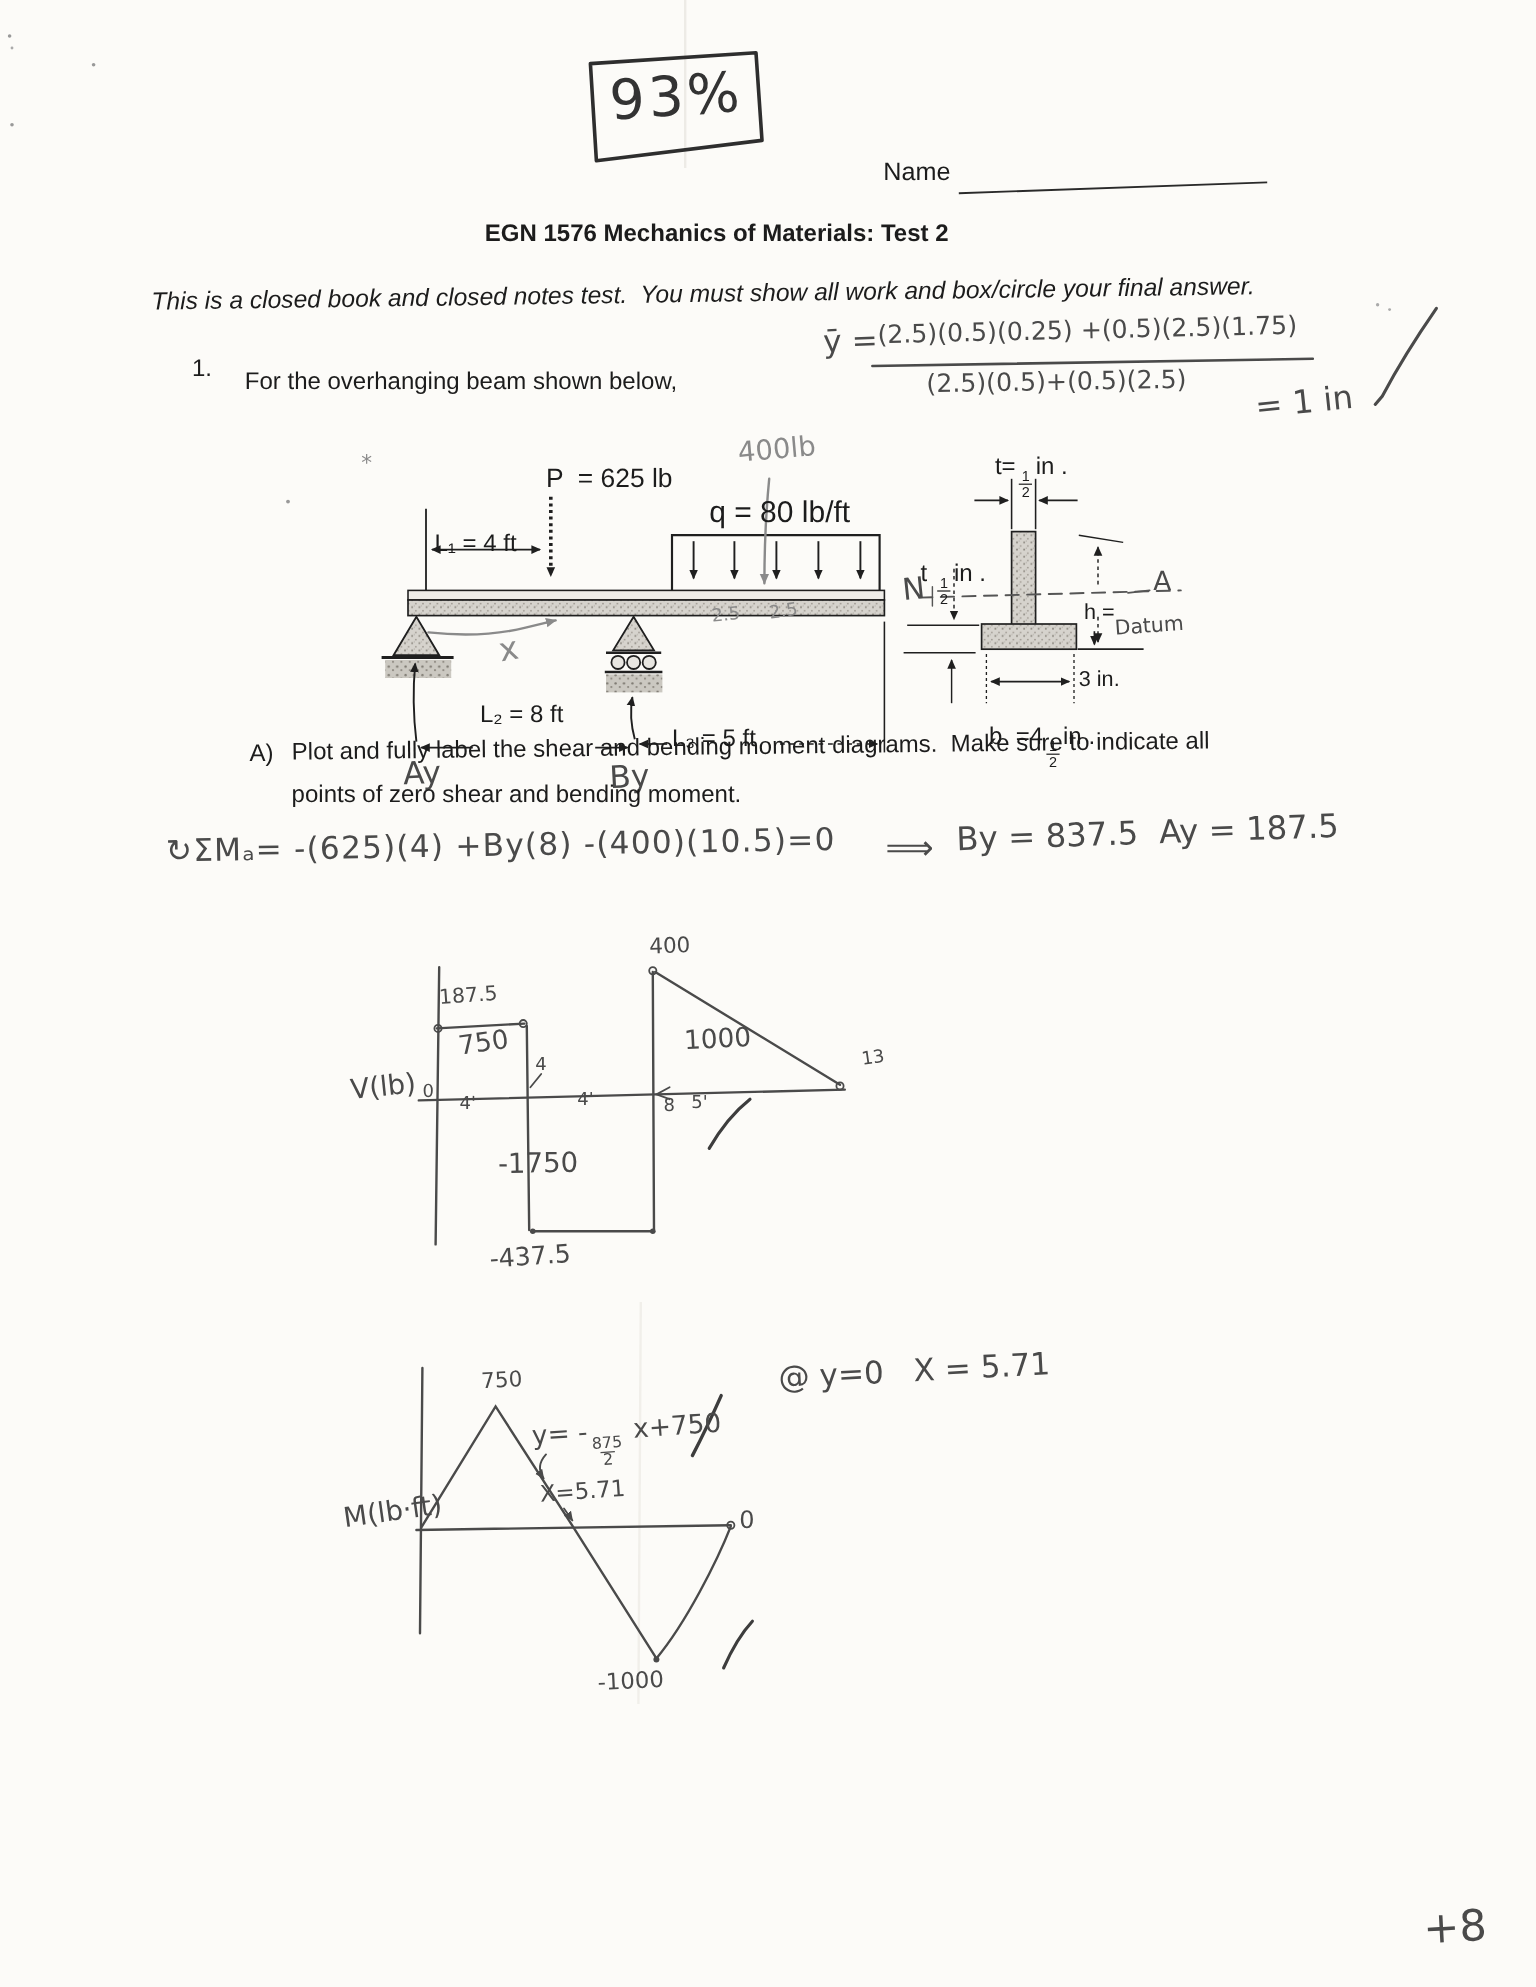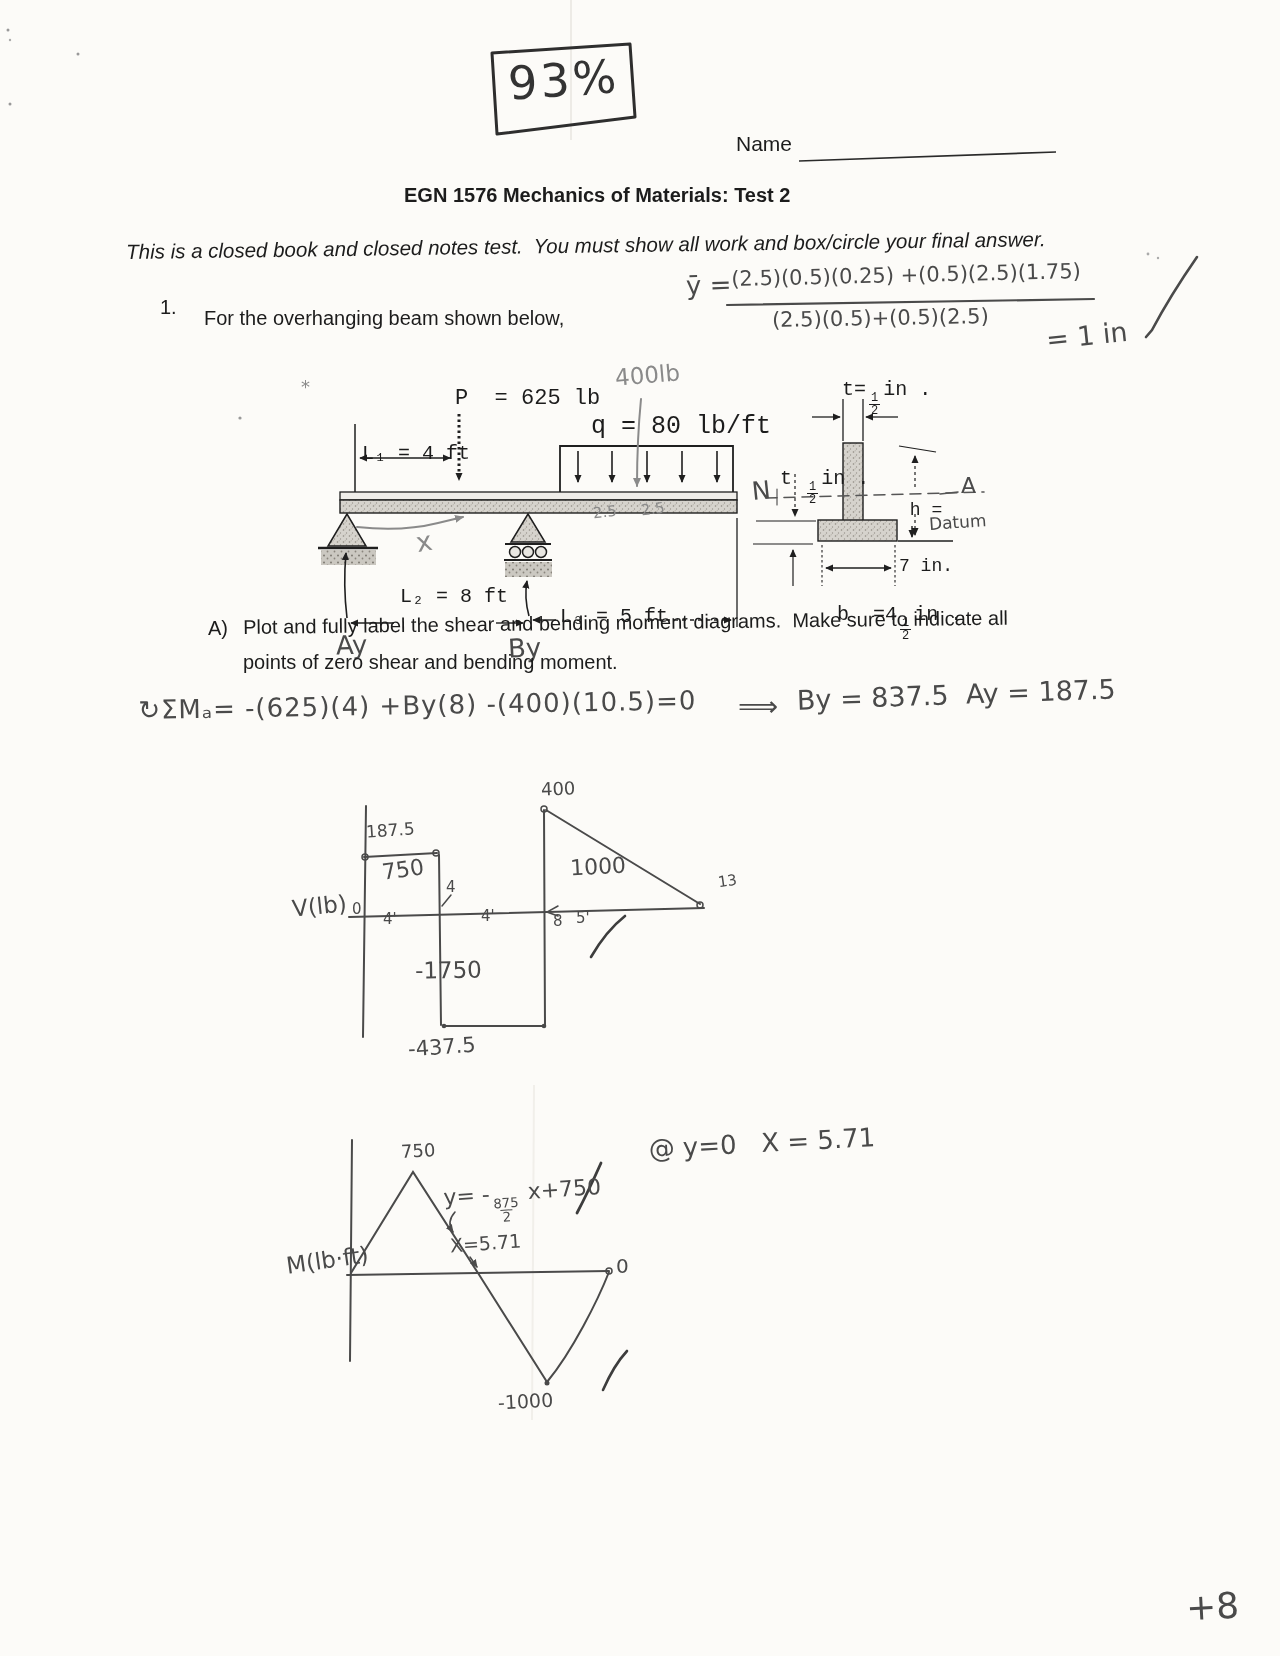--- a/index.html
+++ b/index.html
@@ -1,21 +1,21 @@
 <!DOCTYPE html>
 <html><head>
 <meta charset="utf-8">
 <style>
   html,body{margin:0;padding:0;background:#d9d9d9;}
   .page{position:relative;width:1280px;height:1656px;background:#fcfbf8;overflow:hidden;
         font-family:"Liberation Sans",sans-serif;color:#1c1c1c;}
   .art{position:absolute;left:0;top:0;pointer-events:none;}
   .lab{position:absolute;white-space:pre;line-height:1.05;}
   .sans{font-family:"Liberation Sans",sans-serif;}
-  .serif{font-family:Liberation Mono, monospace;}
+  .serif{font-family:Liberation Sans, sans-serif;}
   .it{font-style:italic;}
   .b{font-weight:bold;}
   .hw{font-family:"DejaVu Sans",sans-serif;color:#4a4a4a;}
   .hwd{font-family:"DejaVu Sans",sans-serif;color:#333333;}
   .hwl{font-family:"DejaVu Sans",sans-serif;color:#8a8a8a;}
   .vfrac{display:inline-flex;flex-direction:column;align-items:center;vertical-align:-0.5em;
          line-height:1;margin:0 3px;font-size:0.6em;}
   .vfrac .den{border-top:1.5px solid currentColor;padding:0 2px;}
   .stack span{display:block;}
 </style>
@@ -193,21 +193,21 @@
 <div class="lab hwl" style="left:301px;top:378px;font-size:18px;">*</div>
 
 <div class="lab serif" style="left:818px;top:358px;font-size:20px;">
   <span>t=</span><span class="vfrac"><span>1</span><span class="den">2</span></span><span>in .</span>
 </div>
 <div class="lab serif" style="left:756px;top:447px;font-size:20px;">
   <span>t</span> <span class="vfrac"><span>1</span><span class="den">2</span></span><span>in .</span>
 </div>
 <div class="lab serif stack" style="left:899px;top:463px;font-size:18px;text-align:center;">
   <span>h =</span>
-  <span>7 in.</span>
+  <span>3 in.</span>
 </div>
 <div class="lab serif" style="left:813px;top:583px;font-size:20px;">
   <span>b  =4</span><span class="vfrac"><span>1</span><span class="den">2</span></span><span>in .</span>
 </div>
 <div class="lab hw" style="left:752px;top:478px;font-size:25px;transform:rotate(-6deg);">N</div>
 <div class="lab hw" style="left:961px;top:474px;font-size:22px;">A</div>
 <div class="lab hw" style="left:929px;top:514px;font-size:17px;transform:rotate(-4deg);">Datum</div>
 
 <div class="lab sans" style="left:208px;top:618px;font-size:20px;">A)</div>
 <div class="lab sans" style="left:243px;top:617px;font-size:20px;transform:rotate(-0.7deg);transform-origin:left top;">Plot and fully label the shear and bending moment diagrams.  Make sure to indicate all</div>

